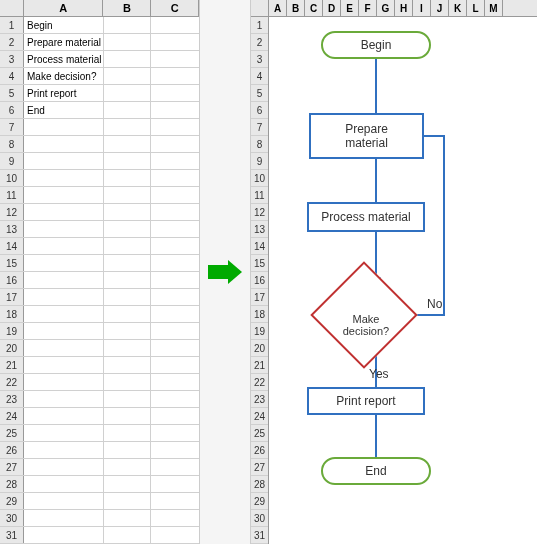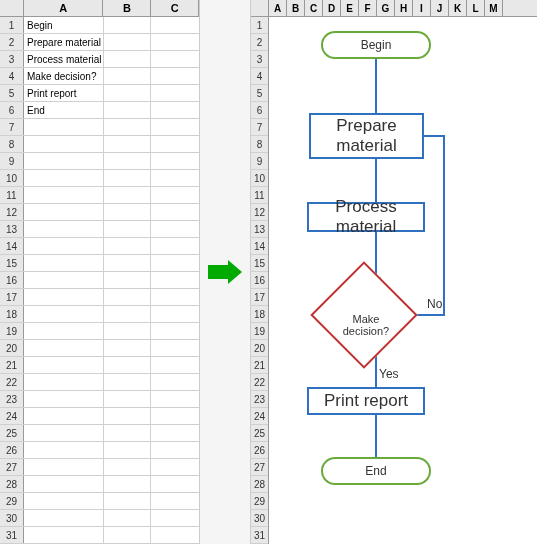--- a/index.html
+++ b/index.html
@@ -160,21 +160,21 @@
       background: #fff;
       color: #333;
       font-size: 12px;
     }
 
     
     .shape-rect {
       border: 2px solid #3070c0;
       background: #fff;
       color: #333;
-      font-size: 17px;
+      font-size: 12px;
     }
 
     
     .shape-diamond-wrapper {
       position: absolute;
     }
     .shape-diamond {
       border: 2px solid #c03030;
       background: #fff;
       transform: rotate(45deg);
@@ -502,21 +502,21 @@
       </div>
 
       <div class="fc-shape shape-rect" style="left:38px; top:370px; width:118px; height:28px;">
         <span>Print report</span>
       </div>
 
       <div class="fc-shape shape-rounded" style="left:52px; top:440px; width:110px; height:28px;">
         <span>End</span>
       </div>
 
-      <div class="label-text" style="left:110px; top:350px;">
+      <div class="label-text" style="left:100px; top:350px;">
         <span>Yes</span>
       </div>
 
       <div class="label-text" style="left:158px; top:280px;">
         <span>No</span>
       </div>
     </div>
   </div>
 </div>
 

